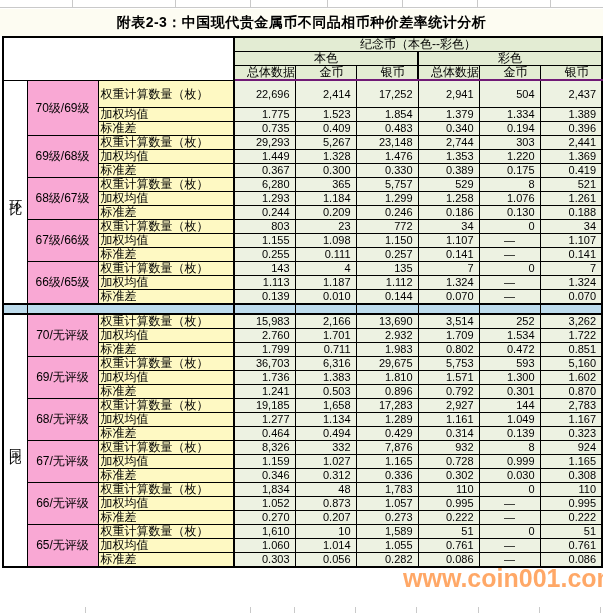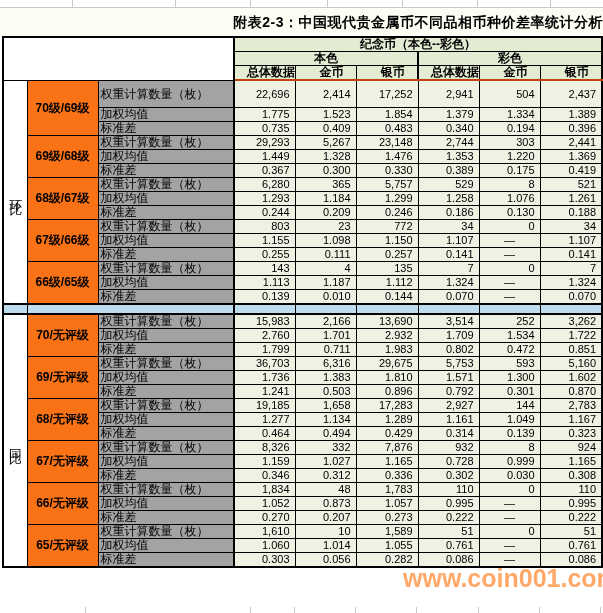--- a/index.html
+++ b/index.html
@@ -22,21 +22,21 @@
     position:absolute;left:0;top:0;width:603px;height:8px;
     border-bottom:1px solid var(--grid-grey);
   }
   .tick{position:absolute;width:1px;background:var(--grid-grey);}
   .top-strip .tick{top:0;height:8px;}
   .bottom-ticks .tick{bottom:0;height:6px;}
   
   .title-row{
     position:absolute;left:0;top:9px;width:603px;height:27px;
     background:#fdfcf2;
-    text-align:right;
+    text-align:center;
     font-size:14px;font-weight:bold;
     line-height:27px;
     letter-spacing:0.5px;
   }
   
   table{
     position:absolute;left:2px;top:36px;
     border-collapse:collapse;
     table-layout:fixed;
     width:599px;
@@ -45,34 +45,34 @@
     border:1px solid #000;
     height:14px;
     padding:0;
     font-size:11px;
     line-height:13px;
     overflow:hidden;
     white-space:nowrap;
   }
   table{border:2px solid #000;}
   .corner{background:#fff;border-right:2px solid #000;border-bottom:1px solid #000;}
-  .hdr{background:var(--header-green);text-align:center;font-size:12px;font-weight:bold;}
-  thead tr:last-child td{border-bottom:2px solid #c2410c;padding-left:12px;}
+  .hdr{background:var(--header-green);text-align:center;font-size:12px;}
+  thead tr:last-child td{border-bottom:2px solid #701a75;padding-left:12px;}
   .c0,.hl2{border-left:2px solid #000;margin-left:15px;}
   .colA{background:#fff;}
   .section-label{
     writing-mode:vertical-lr;
     text-orientation:upright;
     text-align:center;
     font-size:13px;
     letter-spacing:3px;
     background:#fff;
   }
-  .grade-label{background:#f97316;text-align:center;font-size:12px;font-weight:bold;}
-  .metric-label{background:#a3a3a3;text-align:left;font-size:12px;padding-left:2px;}
+  .grade-label{background:#f9a8d4;text-align:center;font-size:12px;}
+  .metric-label{background:#fef9c3;text-align:left;font-size:12px;padding-left:2px;}
   .num{background:var(--cell-green);text-align:right;padding-right:5px;}
   .num.dash{text-align:center;padding-right:0;}
   tr.tall td{height:27px;line-height:26px;}
   tr.sep td{background:var(--sep-blue);height:10px;border-top:2px solid #000;border-bottom:2px solid #000;}
   
   .watermark{
     position:absolute;left:403px;top:564px;
     width:200px;height:30px;
     font-size:25px;font-weight:bold;
     letter-spacing:0px;

